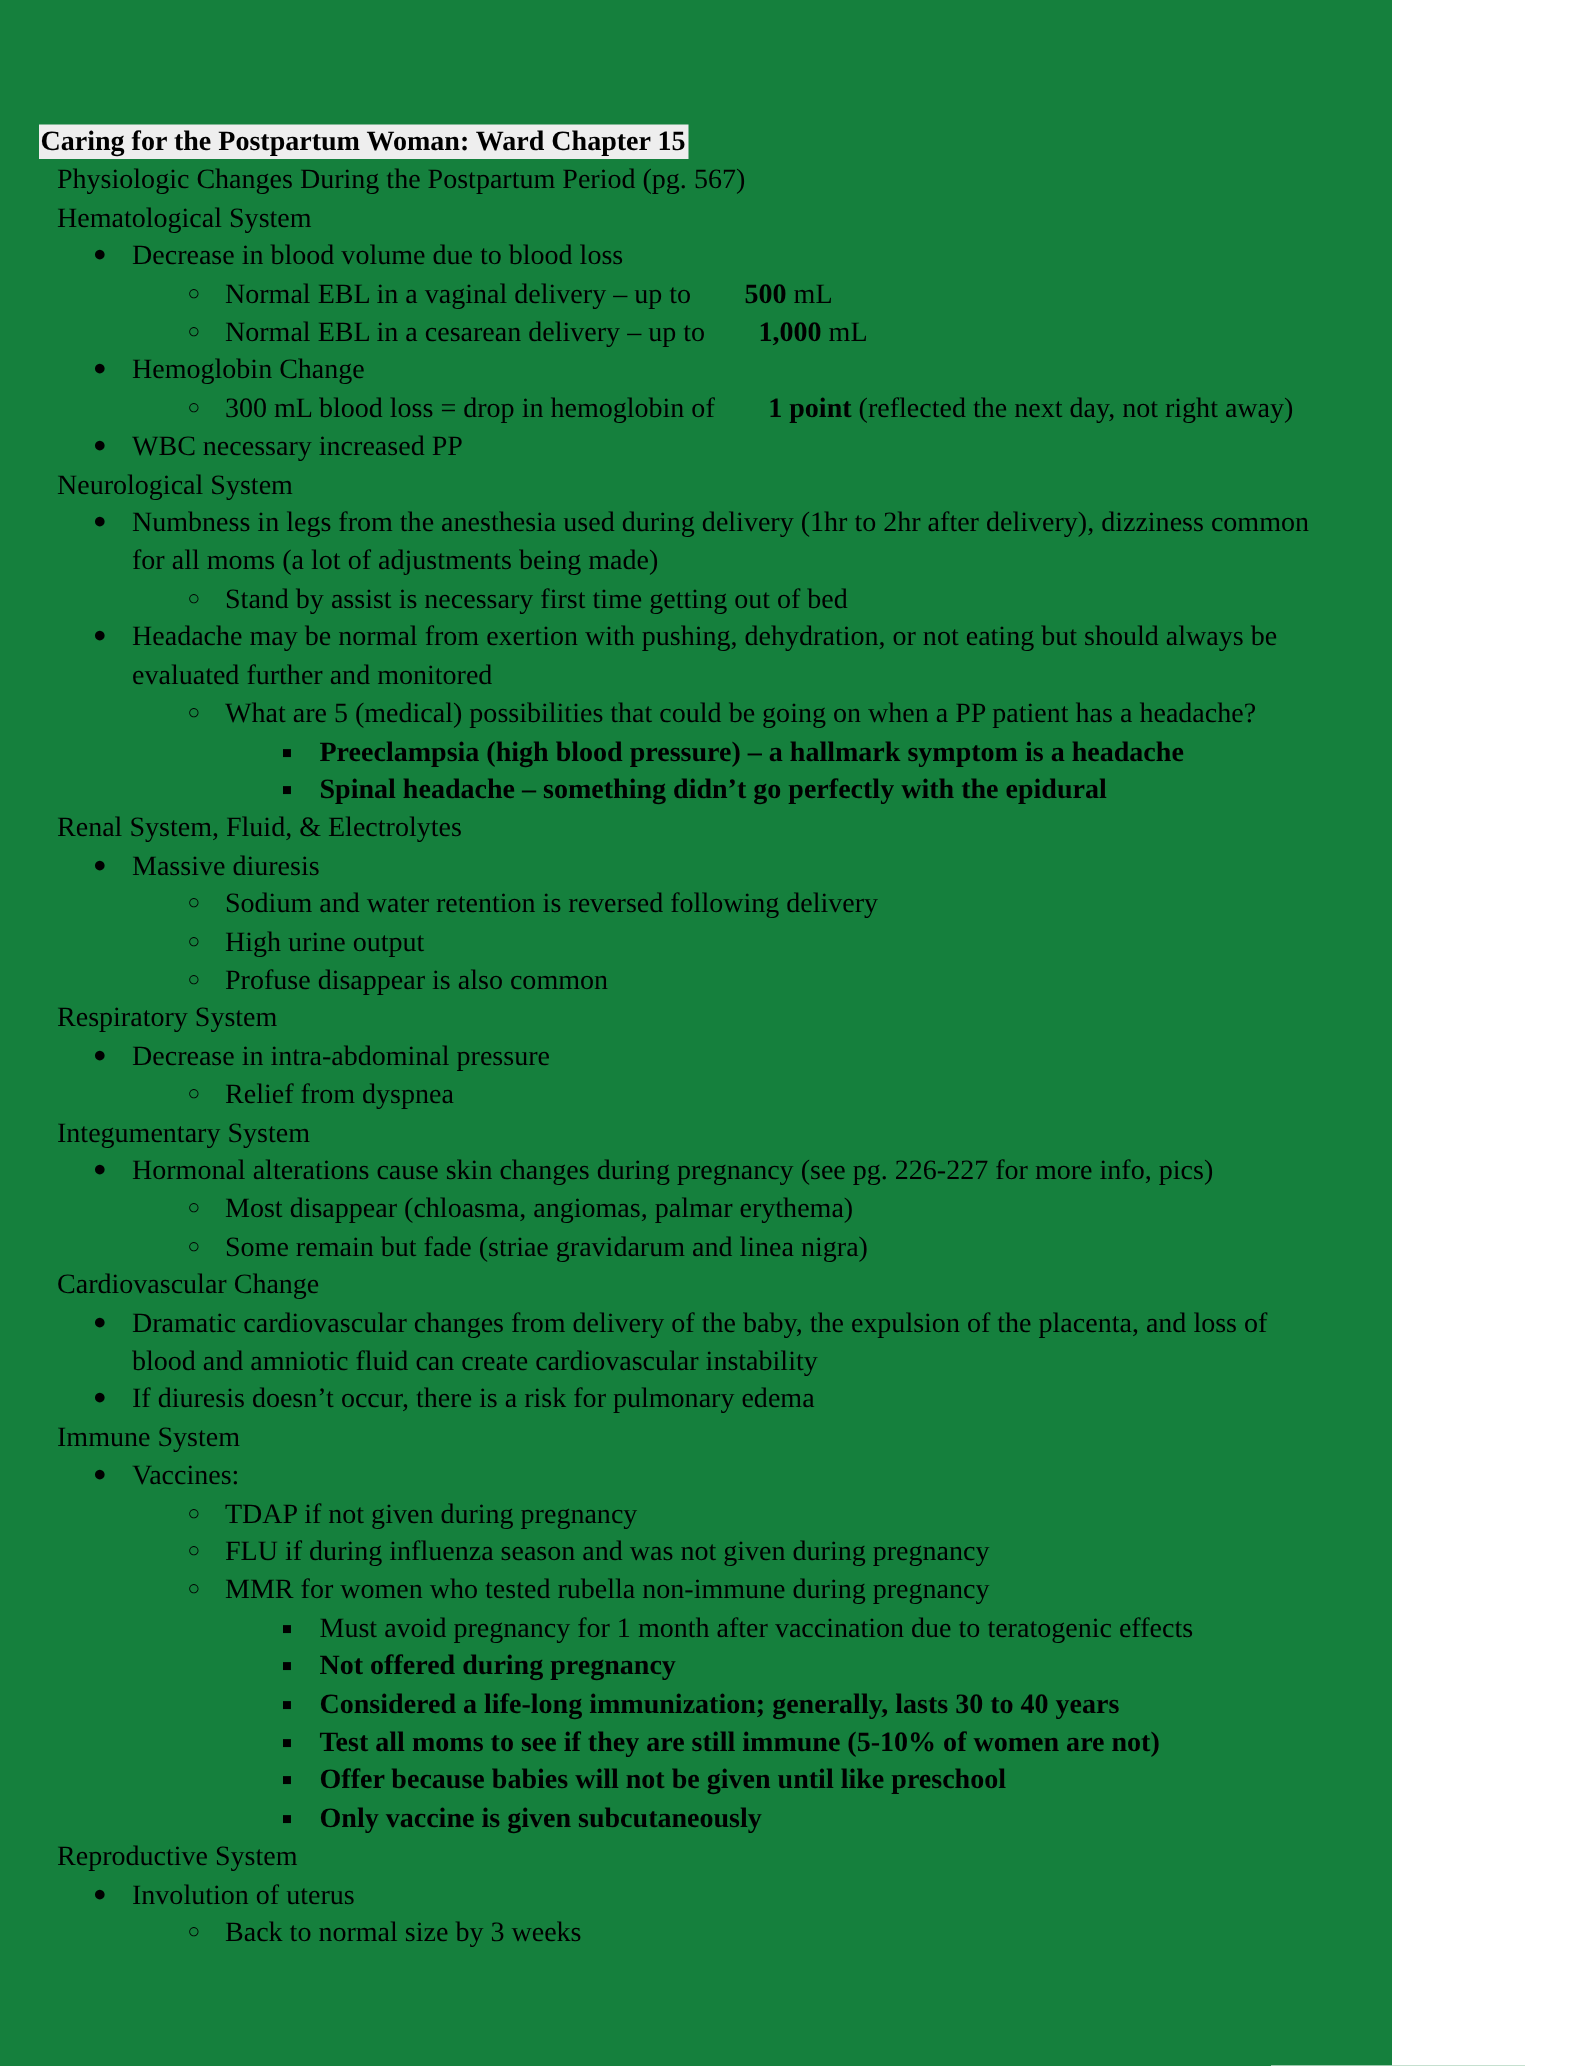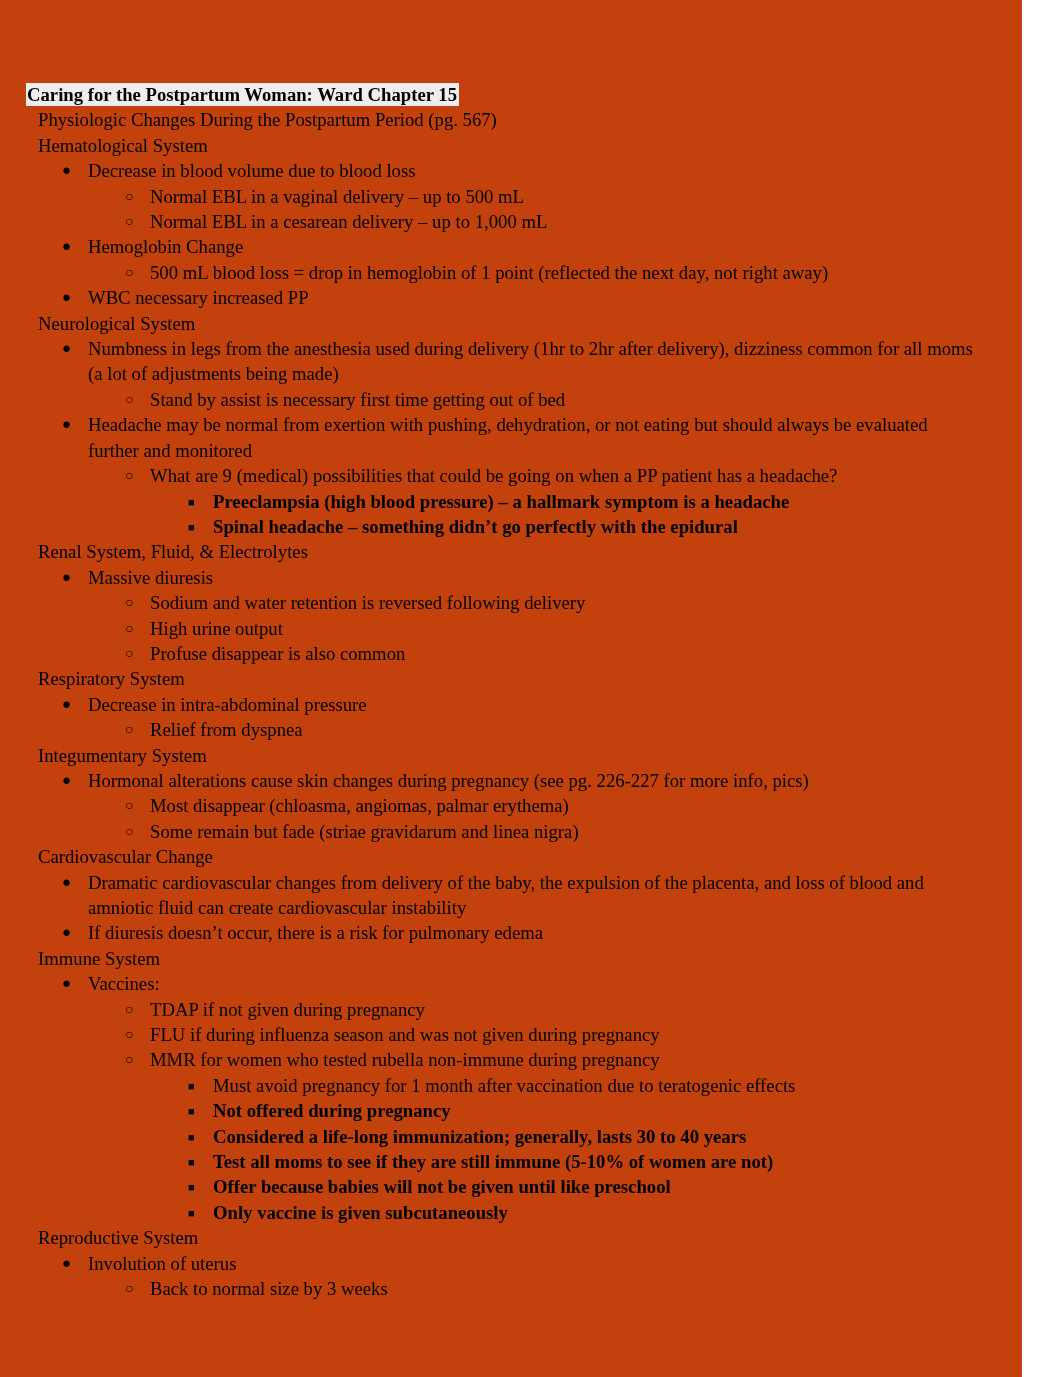--- a/index.html
+++ b/index.html
@@ -6,23 +6,23 @@
   html, body {
     margin: 0;
     padding: 0;
     background: #ffffff;
   }
   body {
     font-family: "Liberation Serif", "DejaVu Serif", serif;
     color: #000000;
   }
   .page {
-    width: 1022px;
+    width: 928px;
     min-height: 1377px;
-    background: #c2410c;
+    background: #15803d;
     position: relative;
     box-sizing: border-box;
     padding: 82px 41px 40px 26px;
   }
   .doc {
     font-size: 18.7px;
     line-height: 25.4px;
   }
   
   .line {
@@ -73,45 +73,45 @@
     top: 0px;
   }
   .lvl3 > .bullet {
     left: 162px;
     font-size: 11px;
     top: 1px;
   }
   .bold {
     font-weight: bold;
   }
-  b { font-weight: normal; }
+  b { font-weight: bold; margin-left: 31px; }
 </style>
 </head>
 <body>
 
 <div class="page">
   <div class="doc">
 
     <div class="line title-line"><span class="title-hl">Caring for the Postpartum Woman: Ward Chapter 15</span></div>
 
     <div class="line heading-line">Physiologic Changes During the Postpartum Period (pg. 567)</div>
 
     <div id="sections-root">
         <div class="line heading-line">Hematological System</div>
         <div class="line lvl1"><span class="bullet">●</span><span>Decrease in blood volume due to blood loss</span></div>
         <div class="line lvl2"><span class="bullet">○</span><span><span>Normal EBL in a vaginal delivery – up to </span><b>500</b><span> mL</span></span></div>
         <div class="line lvl2"><span class="bullet">○</span><span><span>Normal EBL in a cesarean delivery – up to </span><b>1,000</b><span> mL</span></span></div>
         <div class="line lvl1"><span class="bullet">●</span><span>Hemoglobin Change</span></div>
-        <div class="line lvl2"><span class="bullet">○</span><span><span>500 mL blood loss = drop in hemoglobin of </span><b>1 point</b><span> (reflected the next day, not right away)</span></span></div>
+        <div class="line lvl2"><span class="bullet">○</span><span><span>300 mL blood loss = drop in hemoglobin of </span><b>1 point</b><span> (reflected the next day, not right away)</span></span></div>
         <div class="line lvl1"><span class="bullet">●</span><span>WBC necessary increased PP</span></div>
         <div class="line heading-line">Neurological System</div>
         <div class="line lvl1"><span class="bullet">●</span><span>Numbness in legs from the anesthesia used during delivery (1hr to 2hr after delivery), dizziness common for all moms (a lot of adjustments being made)</span></div>
         <div class="line lvl2"><span class="bullet">○</span><span>Stand by assist is necessary first time getting out of bed</span></div>
         <div class="line lvl1"><span class="bullet">●</span><span>Headache may be normal from exertion with pushing, dehydration, or not eating but should always be evaluated further and monitored</span></div>
-        <div class="line lvl2"><span class="bullet">○</span><span>What are 9 (medical) possibilities that could be going on when a PP patient has a headache?</span></div>
+        <div class="line lvl2"><span class="bullet">○</span><span>What are 5 (medical) possibilities that could be going on when a PP patient has a headache?</span></div>
         <div class="line lvl3 bold"><span class="bullet">■</span><span>Preeclampsia (high blood pressure) – a hallmark symptom is a headache</span></div>
         <div class="line lvl3 bold"><span class="bullet">■</span><span>Spinal headache – something didn’t go perfectly with the epidural</span></div>
         <div class="line heading-line">Renal System, Fluid, &amp; Electrolytes</div>
         <div class="line lvl1"><span class="bullet">●</span><span>Massive diuresis</span></div>
         <div class="line lvl2"><span class="bullet">○</span><span>Sodium and water retention is reversed following delivery</span></div>
         <div class="line lvl2"><span class="bullet">○</span><span>High urine output</span></div>
         <div class="line lvl2"><span class="bullet">○</span><span>Profuse disappear is also common</span></div>
         <div class="line heading-line">Respiratory System</div>
         <div class="line lvl1"><span class="bullet">●</span><span>Decrease in intra-abdominal pressure</span></div>
         <div class="line lvl2"><span class="bullet">○</span><span>Relief from dyspnea</span></div>

